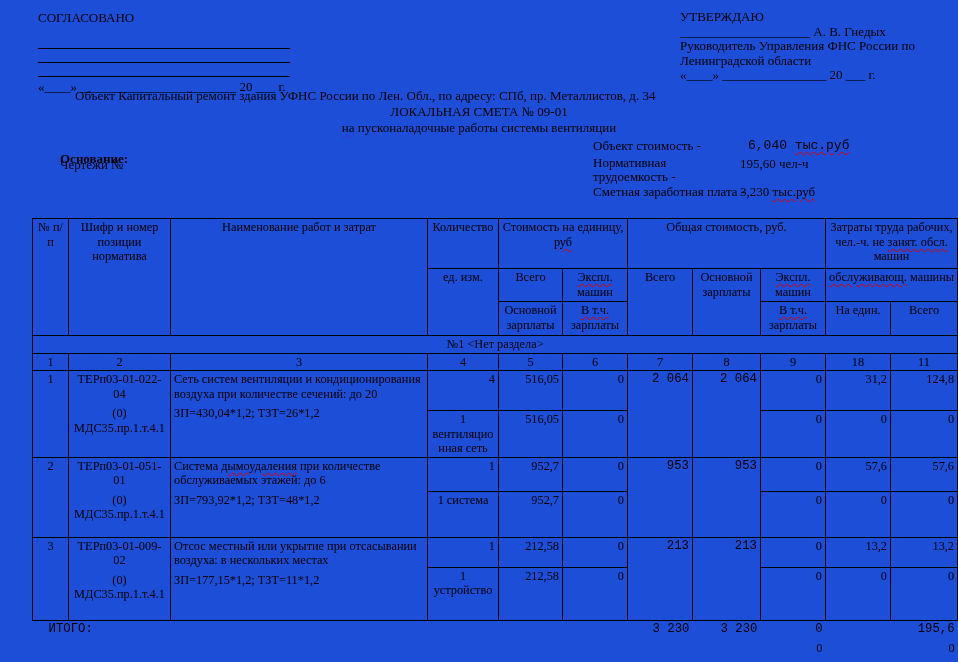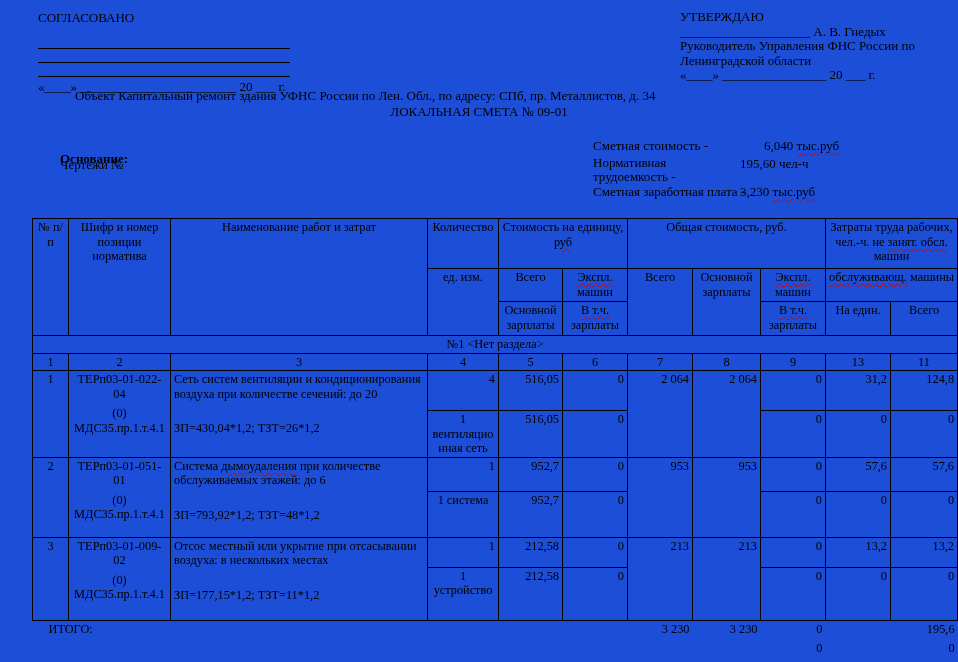--- a/index.html
+++ b/index.html
@@ -9,34 +9,34 @@
   .center{text-align:center;width:100%;}
   .sig-line{border-bottom:1px solid #000;width:252px;height:13px;}
   .sp-red{text-decoration-line:underline;text-decoration-style:wavy;text-decoration-color:#dd0000;
           text-decoration-thickness:1px;text-underline-offset:2px;}
   .sp-blue{text-decoration-line:underline;text-decoration-style:wavy;text-decoration-color:#3333cc;
            text-decoration-thickness:1px;text-underline-offset:2px;color:#000;}
   table.est{border-collapse:collapse;table-layout:fixed;width:925px;font-size:12.3px;line-height:1.18;}
   table.est th,table.est td{border:1px solid #000;padding:1px 3px;vertical-align:top;
         font-weight:normal;overflow:hidden;overflow-wrap:break-word;}
   table.est th{text-align:center;margin-left:37px;}
-  .r{text-align:right;} .c{text-align:center;} .b{font-weight:bold;}
+  .r{text-align:right;} .c{text-align:center;} .b{font-weight:bold;font-family:Liberation Mono, monospace;}
   thead tr:nth-child(1){height:50px;}
   thead tr:nth-child(2){height:33px;}
   thead tr:nth-child(3){height:34px;}
   tr.section{height:16px;}
   tr.section td{text-align:center;}
   #colnums{height:15px;}
   tr.i0a{height:40px;} tr.i0b{height:41px;}
   tr.i1a{height:34px;} tr.i1b{height:46px;}
   tr.i2a{height:30px;} tr.i2b{height:53px;}
   tr.tot{height:20px;margin-top:40px;}
   tr.tot td{border:none;}
   td.name{text-align:left;}
-  .formula{margin-top:20px;}
+  .formula{margin-top:5px;}
   .gap{margin-top:5px;}
   .lbl{line-height:1.1;}
 </style>
 </head>
 <body>
 
 <div class="page">
 
   <div class="abs" style="left:38px;top:10px;width:260px;">
     <div>СОГЛАСОВАНО</div>
@@ -55,24 +55,27 @@
       <span>А. В. Гнедых</span>
     </div>
     <div>Руководитель Управления ФНС России по Ленинградской области</div>
     <div>«____» ________________ 20 ___ г.</div>
   </div>
 
   <div class="abs" style="left:62px;top:88px;width:880px;margin-left:13px;">Объект Капитальный ремонт здания УФНС России по Лен. Обл., по адресу: СПб, пр. Металлистов, д. 34</div>
 
   <div class="abs center" style="top:104px;">ЛОКАЛЬНАЯ СМЕТА № 09-01</div>
 
+  <div class="abs center" style="top:120px;">
+    <span class="sp-blue">на</span><span> пусконаладочные работы системы вентиляции</span>
+  </div>
 
   <div class="abs" style="left:60px;top:151px;font-weight:bold;">Основание:</div>
-  <div class="abs" style="left:593px;top:138px;">Сметная стоимость -</div>
-  <div class="abs" style="left:764px;top:138px;">
+  <div class="abs" style="left:593px;top:138px;">Объект стоимость -</div>
+  <div class="abs" style="left:748px;top:138px;font-family:Liberation Mono, monospace;">
     <span>6,040</span>
     <span class="sp-red">тыс.руб</span>
   </div>
 
   <div class="abs" style="left:60px;top:157px;">Чертежи №</div>
   <div class="abs lbl" style="left:593px;top:156px;width:120px;">Нормативная трудоемкость -</div>
   <div class="abs" style="left:740px;top:156px;">195,60 чел-ч</div>
 
   <div class="abs" style="left:593px;top:184px;">Сметная заработная плата -</div>
   <div class="abs" style="left:740px;top:184px;">
@@ -142,21 +145,21 @@
         <tr id="colnums">
             <td class="c">1</td>
             <td class="c">2</td>
             <td class="c">3</td>
             <td class="c">4</td>
             <td class="c">5</td>
             <td class="c">6</td>
             <td class="c">7</td>
             <td class="c">8</td>
             <td class="c">9</td>
-            <td class="c">13</td>
+            <td class="c">18</td>
             <td class="c">11</td>
           </tr>
       </tbody>
       <tbody id="items">
           <tr class="i0a">
             <td class="c" rowspan="2">1</td>
             <td class="c" rowspan="2">
               <div>ТЕРп03-01-022-04</div>
               <div class="gap">(0)</div>
               <div>МДС35.пр.1.т.4.1</div>

